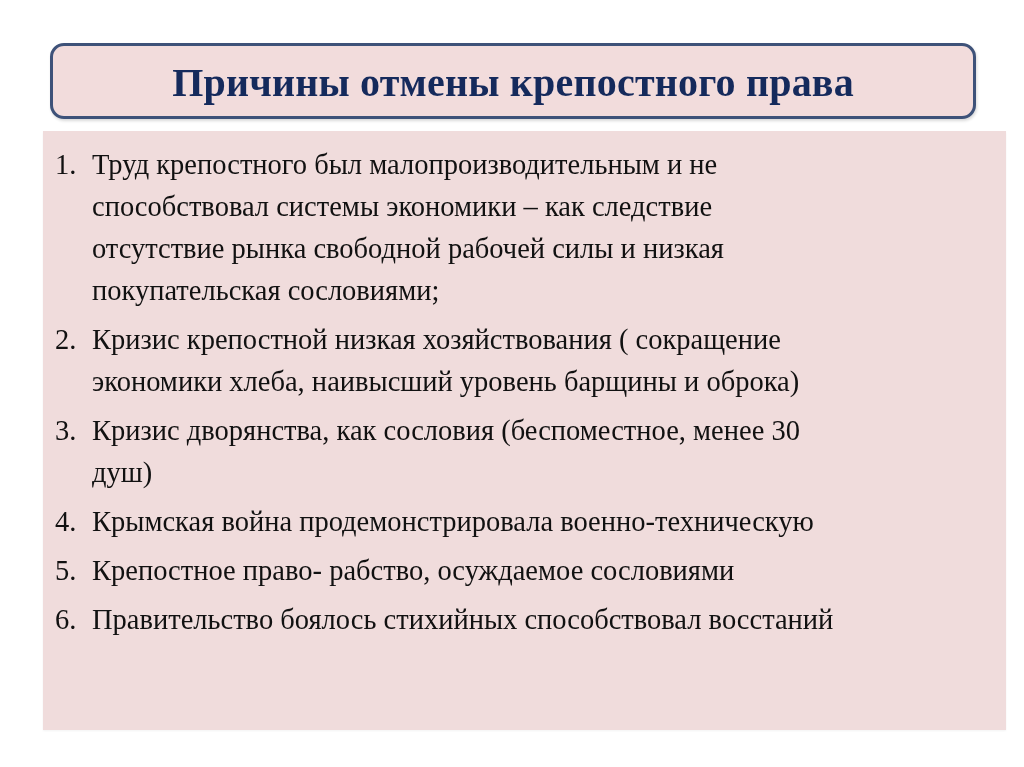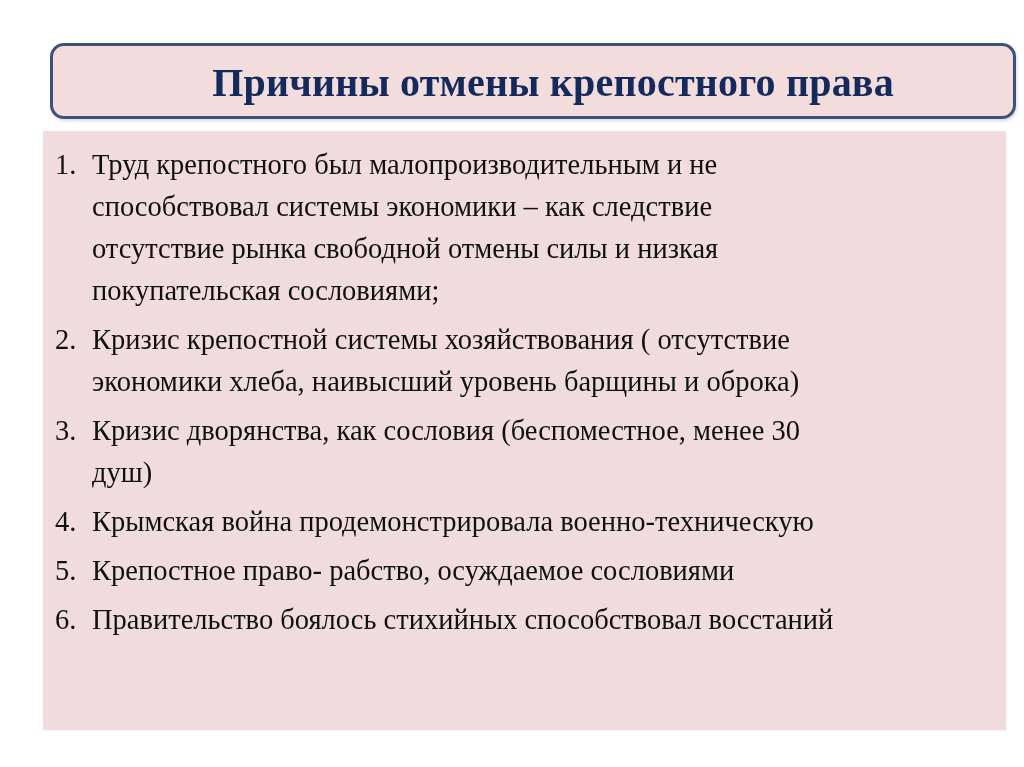--- a/index.html
+++ b/index.html
@@ -20,21 +20,20 @@
       top: 43px;
       width: 920px;
       height: 70px;
       background: #f2dcdc;
       border: 3px solid #3e5279;
       border-radius: 14px;
       box-shadow: 1px 2px 3px rgba(0,0,0,0.15);
       display: flex;
       align-items: center;
       justify-content: center;
-      padding-left: 40px;
     }
     .title-text {
       font-family: "Liberation Serif", "DejaVu Serif", serif;
       font-weight: bold;
       font-size: 40px;
       color: #152a5c;
       letter-spacing: 0.2px;
       margin-top: 2px;
     }
     .content-box {
@@ -77,28 +76,28 @@
   <span class="title-text">Причины отмены крепостного права</span>
 </div>
 
 <div class="content-box">
   <ol class="reasons-list">
     <li class="reason-item">
       <span class="reason-num">1.</span>
       <span class="reason-text">
         <span>Труд крепостного был малопроизводительным и не</span><br>
         <span>способствовал системы экономики – как следствие</span><br>
-        <span>отсутствие рынка свободной отмены силы и низкая</span><br>
+        <span>отсутствие рынка свободной рабочей силы и низкая</span><br>
         <span>покупательская сословиями;</span>
       </span>
     </li>
     <li class="reason-item">
       <span class="reason-num">2.</span>
       <span class="reason-text">
-        <span>Кризис крепостной системы хозяйствования ( отсутствие</span><br>
+        <span>Кризис крепостной низкая хозяйствования ( сокращение</span><br>
         <span>экономики хлеба, наивысший уровень барщины и оброка)</span>
       </span>
     </li>
     <li class="reason-item">
       <span class="reason-num">3.</span>
       <span class="reason-text">
         <span>Кризис дворянства, как сословия (беспоместное, менее 30</span><br>
         <span>душ)</span>
       </span>
     </li>

